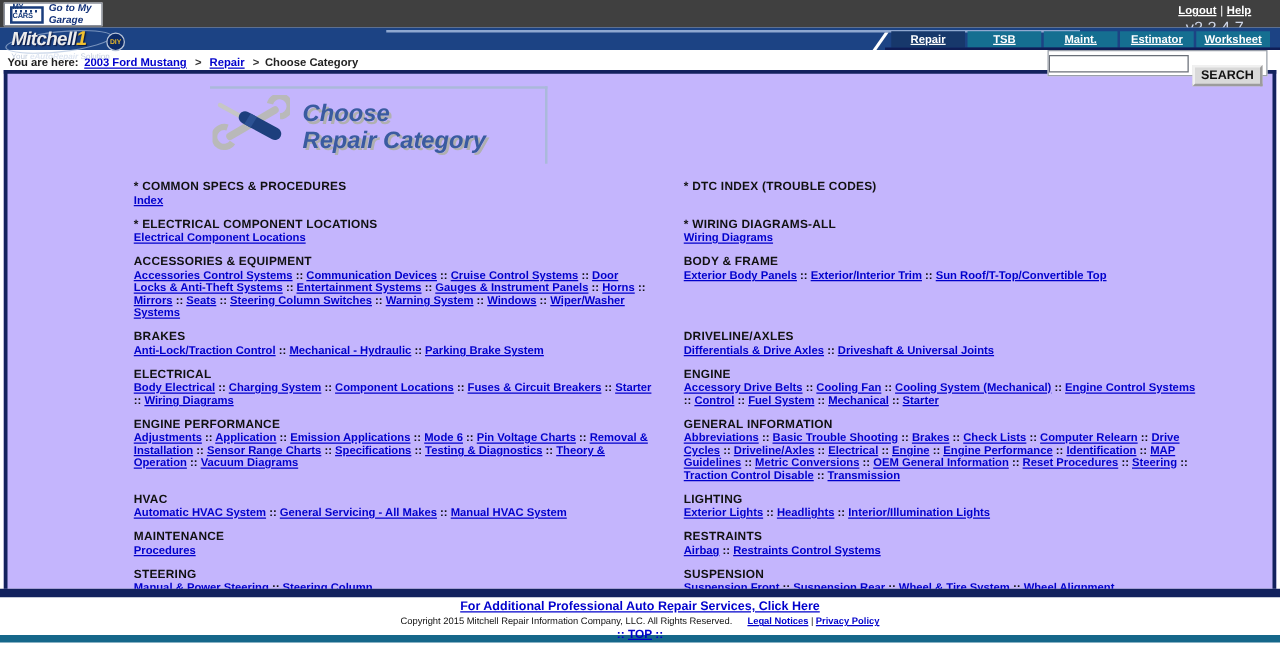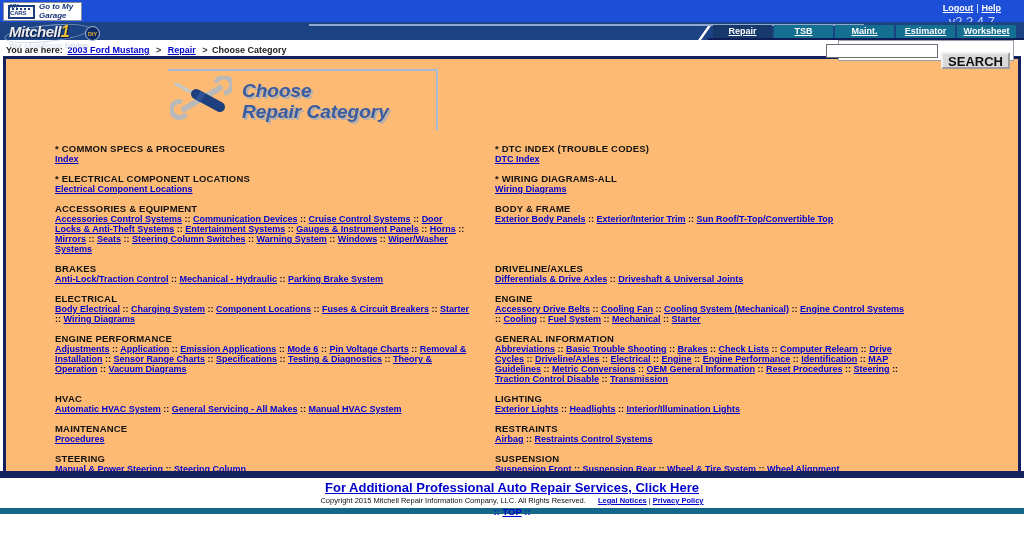--- a/index.html
+++ b/index.html
@@ -1,21 +1,21 @@
 <!DOCTYPE html>
 <html><head>
 <meta charset="utf-8">
 <style>
   * { margin:0; padding:0; box-sizing:border-box; }
   html,body { width:1024px; height:533px; background:#fff; overflow:hidden; }
   body { font-family:"Liberation Sans", sans-serif; }
   .page { position:relative; width:1024px; height:533px; background:#fff; }
 
   
-  .topbar { position:relative; height:22px; background:#1d4ed8; }
+  .topbar { position:relative; height:22px; background:#404040; }
   .mycars-btn { position:absolute; left:3px; top:2px; height:19px; background:#fff;
     border:1px solid #8a8f9a; display:flex; align-items:center; gap:4px; padding:1px 4px; cursor:pointer; }
   .plate { width:27px; height:14px; border:2px solid #1a3d7c; background:#fdfdfd; position:relative;
     display:flex; align-items:flex-end; justify-content:center; }
   .plate::before { content:""; position:absolute; top:1px; left:2px; right:2px; height:2px;
     background:repeating-linear-gradient(90deg,#1a3d7c 0 2px,transparent 2px 4px); }
   .plate span { font-size:6px; font-weight:bold; color:#1a3d7c; line-height:7px; letter-spacing:-0.2px; }
   .mycars-label { font-size:8px; font-weight:bold; font-style:italic; color:#15337a; width:38px; line-height:1.05; }
   .top-right { position:absolute; right:23px; top:3px; text-align:center; }
   .top-links { font-size:9px; font-weight:bold; color:#fff; }
@@ -45,42 +45,42 @@
   .tabs-under { position:absolute; right:0; bottom:0; width:316px; height:2px; background:#0f1d56; }
 
   
   .crumb-row { position:relative; height:16px; background:#fff; }
   .breadcrumb { position:absolute; left:6px; top:5px; font-size:9px; font-weight:bold; color:#222; }
   .breadcrumb a { color:#0000cc; text-decoration:underline; cursor:pointer; margin:0 2px; }
   .breadcrumb .gt { margin:0 2px; color:#333; }
   .search-panel { position:absolute; right:10px; top:0; width:176px; height:21px; background:#fff;
     border:1px solid #9aa0aa; display:flex; align-items:center; justify-content:flex-end; gap:3px; padding:0 3px; }
   .search-input { width:112px; height:14px; border:1px solid #6a6f78; font-size:9px; padding:0 2px; }
-  .search-btn { height:17px; padding:0 5px; font-size:13px; font-weight:bold; color:#111;
+  .search-btn { height:17px; padding:0 5px; font-size:10px; font-weight:bold; color:#111;
     background:#d9d9d9; border:2px outset #f0f0f0; cursor:pointer; font-family:"Liberation Sans",sans-serif;margin-top:20px; }
 
   
   .content-frame { margin:0 3px; height:415px; border:3px solid #13225e; border-bottom:none;
-    background:#fdba74; overflow:hidden; }
+    background:#c4b5fd; overflow:hidden; }
   .page-header { margin:10px 0 0 162px; width:270px; border-top:2px solid #aab9da; border-right:2px solid #aab9da;
     padding:5px 0 4px 2px; display:flex; align-items:center; gap:10px; }
   .title { font-size:19px; line-height:21px; font-weight:bold; font-style:italic; color:#3a5ba0;
     text-shadow:2px 2px 0 #b0b0b0; }
 
   
-  .cat-grid { margin-top:13px; padding-left:49px; display:grid; grid-template-columns:440px 440px; }
+  .cat-grid { margin-top:13px; padding-left:101px; display:grid; grid-template-columns:440px 440px; }
   .cat-section { padding-right:24px; margin-bottom:9px; }
   .cat-section h3 { font-size:9.5px; font-weight:bold; color:#111; line-height:11px; letter-spacing:0.2px; }
   .links { font-size:9px; font-weight:bold; line-height:10px; color:#111; }
   .links a { color:#0000cc; text-decoration:underline; cursor:pointer; }
 
   
   .footer-navybar { height:7px; background:#13225e; }
   .footer { height:30px; background:#fff; text-align:center; padding-top:2px; }
-  .footer .promo { font-size:13px; }
+  .footer .promo { font-size:10px; }
   .footer .promo a { color:#0000cc; text-decoration:underline; font-weight:bold; cursor:pointer; }
   .footer .copy { font-size:7.5px; color:#111; margin-top:1px; }
   .footer .copy .legal { margin-left:10px; }
   .footer .copy a { color:#0000cc; text-decoration:underline; font-weight:bold; cursor:pointer; }
   .footer .copy .bar { margin:0 2px; }
   .footer .toplink { font-size:9.5px; font-weight:bold; color:#0000cc; margin-top:1px; }
   .footer .toplink a { color:#0000cc; text-decoration:underline; cursor:pointer; }
   .footer-tealbar { height:6px; background:#15678a; }
 </style>
 </head>
@@ -155,21 +155,20 @@
       </div>
     </div>
 
     <div class="cat-grid">
       <div class="cat-section">
           <h3>* COMMON SPECS &amp; PROCEDURES</h3>
           <div class="links"><a>Index</a></div>
         </div>
       <div class="cat-section">
           <h3>* DTC INDEX (TROUBLE CODES)</h3>
-          <div class="links"><a>DTC Index</a></div>
         </div>
 
       <div class="cat-section">
           <h3>* ELECTRICAL COMPONENT LOCATIONS</h3>
           <div class="links"><a>Electrical Component Locations</a></div>
         </div>
       <div class="cat-section">
           <h3>* WIRING DIAGRAMS-ALL</h3>
           <div class="links"><a>Wiring Diagrams</a></div>
         </div>
@@ -191,21 +190,21 @@
           <h3>DRIVELINE/AXLES</h3>
           <div class="links"><a>Differentials &amp; Drive Axles</a> :: <a>Driveshaft &amp; Universal Joints</a></div>
         </div>
 
       <div class="cat-section">
           <h3>ELECTRICAL</h3>
           <div class="links"><a>Body Electrical</a> :: <a>Charging System</a> :: <a>Component Locations</a> :: <a>Fuses &amp; Circuit Breakers</a> :: <a>Starter</a> :: <a>Wiring Diagrams</a></div>
         </div>
       <div class="cat-section">
           <h3>ENGINE</h3>
-          <div class="links"><a>Accessory Drive Belts</a> :: <a>Cooling Fan</a> :: <a>Cooling System (Mechanical)</a> :: <a>Engine Control Systems</a> :: <a>Cooling</a> :: <a>Fuel System</a> :: <a>Mechanical</a> :: <a>Starter</a></div>
+          <div class="links"><a>Accessory Drive Belts</a> :: <a>Cooling Fan</a> :: <a>Cooling System (Mechanical)</a> :: <a>Engine Control Systems</a> :: <a>Control</a> :: <a>Fuel System</a> :: <a>Mechanical</a> :: <a>Starter</a></div>
         </div>
 
       <div class="cat-section">
           <h3>ENGINE PERFORMANCE</h3>
           <div class="links"><a>Adjustments</a> :: <a>Application</a> :: <a>Emission Applications</a> :: <a>Mode 6</a> :: <a>Pin Voltage Charts</a> :: <a>Removal &amp; Installation</a> :: <a>Sensor Range Charts</a> :: <a>Specifications</a> :: <a>Testing &amp; Diagnostics</a> :: <a>Theory &amp; Operation</a> :: <a>Vacuum Diagrams</a></div>
         </div>
       <div class="cat-section">
           <h3>GENERAL INFORMATION</h3>
           <div class="links"><a>Abbreviations</a> :: <a>Basic Trouble Shooting</a> :: <a>Brakes</a> :: <a>Check Lists</a> :: <a>Computer Relearn</a> :: <a>Drive Cycles</a> :: <a>Driveline/Axles</a> :: <a>Electrical</a> :: <a>Engine</a> :: <a>Engine Performance</a> :: <a>Identification</a> :: <a>MAP Guidelines</a> :: <a>Metric Conversions</a> :: <a>OEM General Information</a> :: <a>Reset Procedures</a> :: <a>Steering</a> :: <a>Traction Control Disable</a> :: <a>Transmission</a></div>
         </div>

